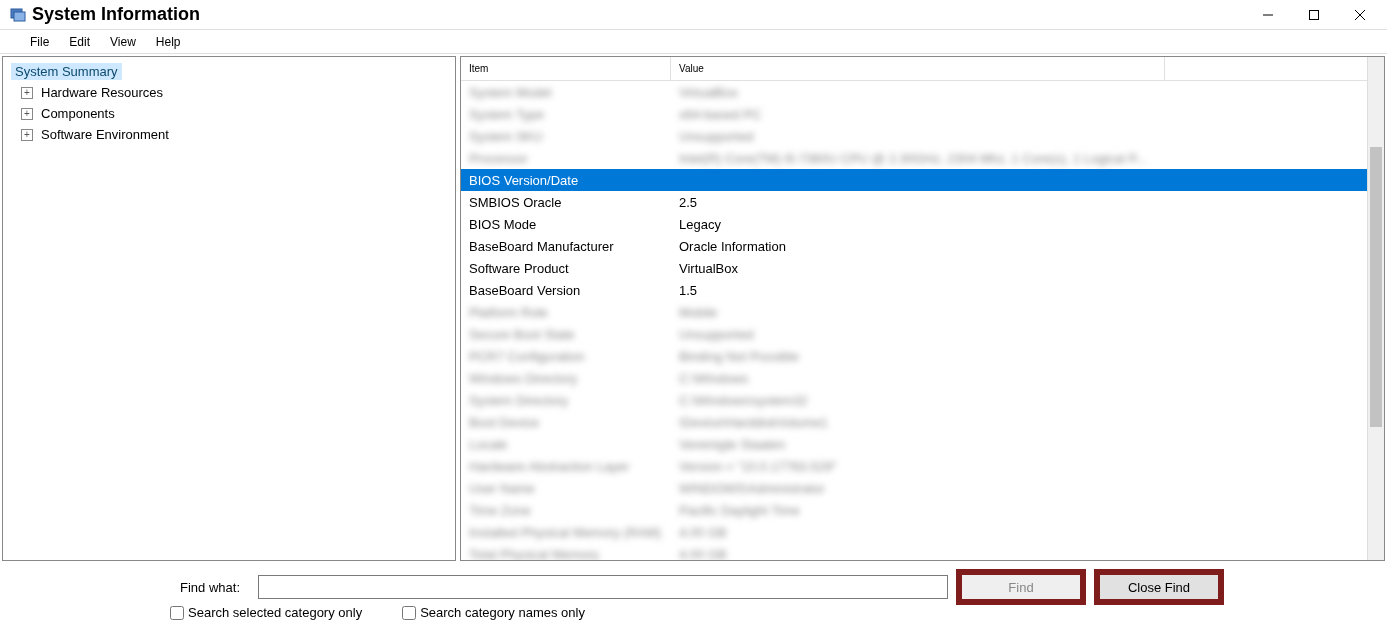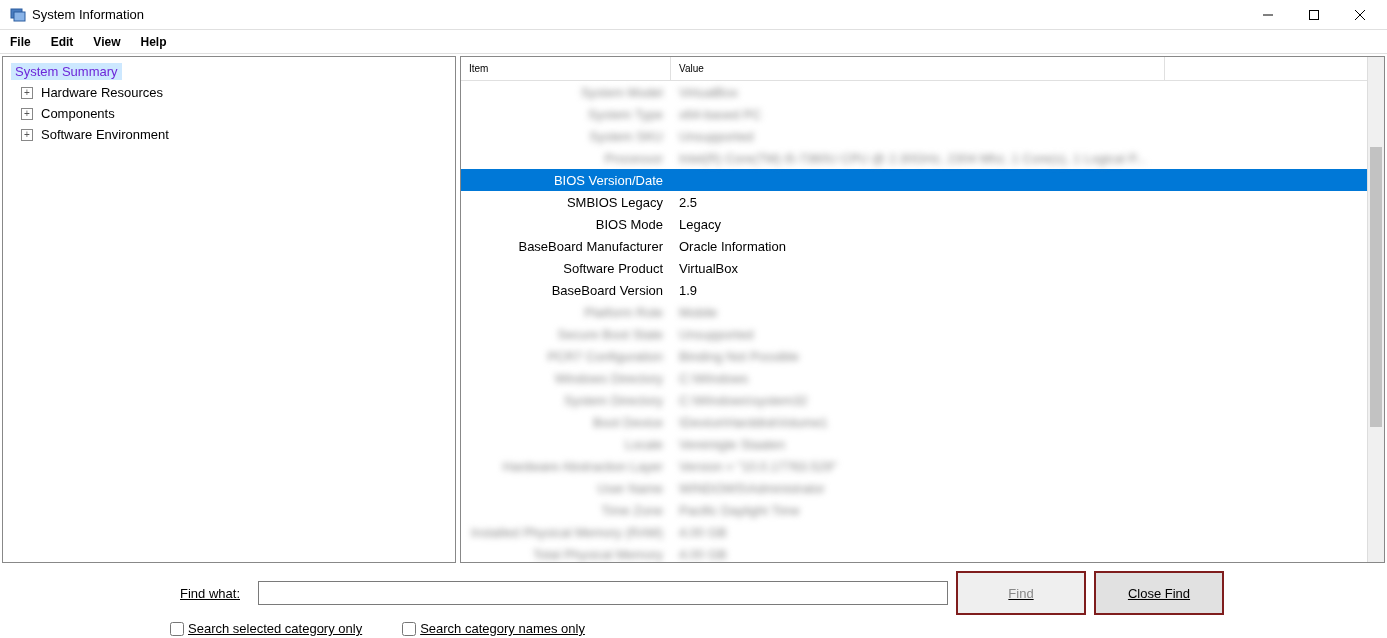--- a/index.html
+++ b/index.html
@@ -20,38 +20,37 @@
       display: flex;
       align-items: center;
       padding: 0 4px;
       border-bottom: 1px solid #e0e0e0;
     }
     .titlebar .app-icon {
       width: 16px; height: 16px;
       margin: 0 6px;
       display: inline-flex;
     }
-    .titlebar .title { font-size: 13px; }
+    .titlebar .title { font-size: 18px; font-weight: bold; }
     .titlebar .spacer { flex: 1; }
     .win-controls { display: flex; }
     .win-btn {
       width: 46px; height: 30px;
       display: flex; align-items: center; justify-content: center;
       font-family: "Segoe UI Symbol", sans-serif;
       cursor: default;
     }
     .win-btn svg { width: 10px; height: 10px; }
     
     .menubar {
       height: 24px;
       display: flex;
       align-items: center;
-      padding: 0 0;
+      padding: 0 20px;
       border-bottom: 1px solid #e0e0e0;
-      font-weight: bold;
     }
     .menubar .menu-item {
       padding: 2px 10px;
       font-size: 12px;
       cursor: default;
     }
     
     .main {
       flex: 1;
       display: flex;
@@ -69,21 +68,21 @@
     .tree-root { padding-left: 4px; }
     .tree-node {
       display: flex;
       align-items: center;
       height: 21px;
       padding-left: 2px;
     }
     .tree-node .label { padding: 1px 4px; }
     .tree-node.selected .label {
       background: #cde8ff;
-      color: #6d28d9;
+      color: #0c4a6e;
     }
     .tree-children { padding-left: 10px; }
     .expander {
       width: 12px; height: 12px;
       border: 1px solid #888;
       display: inline-flex;
       align-items: center;
       justify-content: center;
       font-size: 10px;
       line-height: 1;
@@ -123,21 +122,20 @@
     .row {
       display: flex;
       height: 22px;
       align-items: center;
     }
     .row .cell-item {
       width: 210px;
       padding: 0 8px;
       white-space: nowrap;
       overflow: hidden;
-      text-align: right;
     }
     .row .cell-value {
       flex: 1;
       padding: 0 8px;
       white-space: nowrap;
       overflow: hidden;
     }
     .row.selected { background: #0078d7; color: #fff; }
     .row.blurred { filter: blur(3px); color: #888; user-select: none; }
     .outer-scroll {
@@ -149,25 +147,23 @@
     .outer-thumb {
       position: absolute;
       left: 2px; right: 2px;
       top: 90px;
       height: 280px;
       background: #c2c2c2;
       border-radius: 0;
     }
     
     .findbar {
-      padding: 6px 10px 2px;
+      padding: 6px 10px 18px;
       display: flex;
       flex-direction: column;
-      gap: 6px;
-      text-decoration: underline;
     }
     .find-row1 {
       display: flex;
       align-items: center;
       gap: 8px;
     }
     .find-label {
       width: 240px;
       text-align: right;
       padding-right: 10px;
@@ -176,22 +172,22 @@
     .find-input {
       flex: 1;
       max-width: 690px;
       height: 24px;
       border: 1px solid #7a7a7a;
       padding: 0 4px;
       font-size: 13px;
     }
     .find-btn {
       width: 130px;
-      height: 44px;
-      border: 2px solid #7f1d1d;
+      height: 36px;
+      border: 6px solid #7f1d1d;
       background: #e1e1e1;
       font-size: 13px;
       cursor: default;
     }
     .find-btn.disabled { color: #888; background: #efefef;}
     .find-row2 {
       display: flex;
       align-items: center;
       gap: 40px;
       padding-left: 160px;
@@ -289,38 +285,38 @@
             <div class="cell-value">Unsupported</div>
           </div>
           <div class="row blurred">
             <div class="cell-item">Processor</div>
             <div class="cell-value">Intel(R) Core(TM) i5-7360U CPU @ 2.30GHz, 2304 Mhz, 1 Core(s), 1 Logical P...</div>
           </div>
           <div class="row selected">
             <div class="cell-item">BIOS Version/Date</div>
           </div>
           <div class="row">
-            <div class="cell-item">SMBIOS Legacy</div>
+            <div class="cell-item">SMBIOS Oracle</div>
             <div class="cell-value">2.5</div>
           </div>
           <div class="row">
             <div class="cell-item">BIOS Mode</div>
             <div class="cell-value">Legacy</div>
           </div>
           <div class="row">
             <div class="cell-item">BaseBoard Manufacturer</div>
             <div class="cell-value">Oracle Information</div>
           </div>
           <div class="row">
             <div class="cell-item">Software Product</div>
             <div class="cell-value">VirtualBox</div>
           </div>
           <div class="row">
             <div class="cell-item">BaseBoard Version</div>
-            <div class="cell-value">1.9</div>
+            <div class="cell-value">1.5</div>
           </div>
           <div class="row blurred">
             <div class="cell-item">Platform Role</div>
             <div class="cell-value">Mobile</div>
           </div>
           <div class="row blurred">
             <div class="cell-item">Secure Boot State</div>
             <div class="cell-value">Unsupported</div>
           </div>
           <div class="row blurred">

